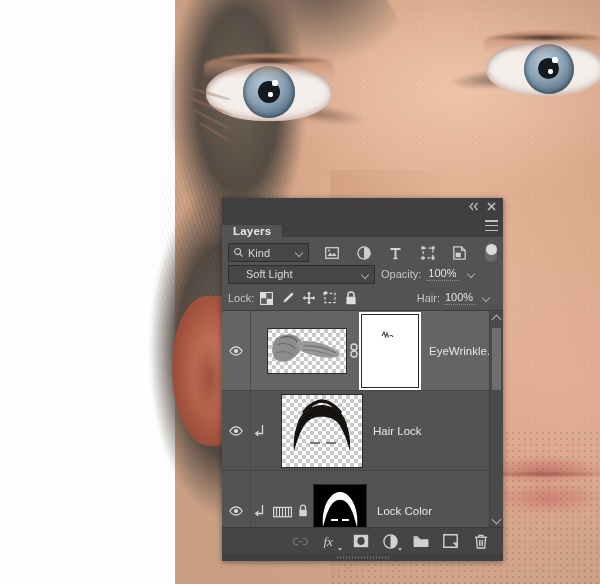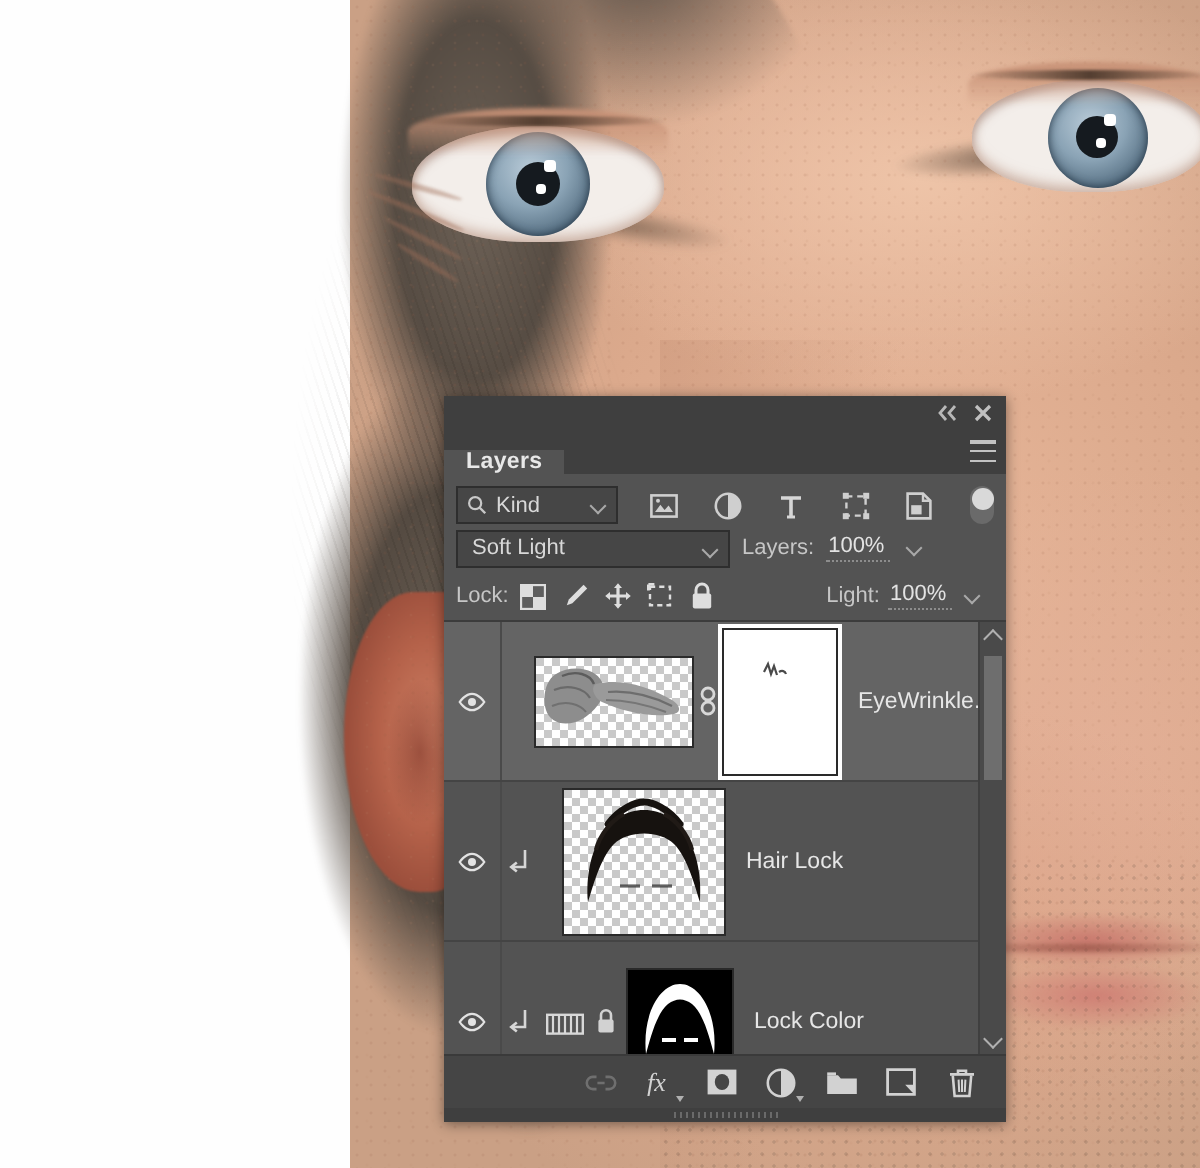--- a/index.html
+++ b/index.html
@@ -204,21 +204,21 @@
   .chev::after{content:"";position:absolute;left:1px;top:2px;width:5px;height:5px;
     border-right:1.4px solid #a9a9a9;border-bottom:1.4px solid #a9a9a9;transform:rotate(45deg);}
   .ficon{width:20px;height:18px;display:flex;align-items:center;justify-content:center;cursor:pointer;}
   #filter-toggle{width:13px;height:19px;border-radius:7px;background:#6a6a6a;
     position:relative;cursor:pointer;margin-left:3px;}
   #filter-toggle::after{content:"";position:absolute;left:1px;top:1px;width:11px;height:11px;
     border-radius:50%;background:#d9d9d9;}
 
   
   #blendrow{height:24px;display:flex;align-items:center;padding:0 6px;gap:6px;flex:0 0 auto;}
-  #blend-sel{width:128px;padding-left:7px;}
+  #blend-sel{width:128px;padding-left:17px;}
   .lbl{font-size:11px;color:#c6c6c6;white-space:nowrap;}
   .numfield{font-size:11px;color:#e2e2e2;border-bottom:1px dotted #8d8d8d;
     padding:0 1px 1px 1px;cursor:text;min-width:30px;text-align:left;}
 
   
   #lockrow{height:24px;display:flex;align-items:center;padding:0 6px;gap:4px;flex:0 0 auto;
     border-bottom:1px solid #3c3c3c;}
   .lockicon{width:17px;height:17px;display:flex;align-items:center;justify-content:center;cursor:pointer;}
 
   
@@ -377,21 +377,21 @@
         </svg>
     </div>
     <div id="filter-toggle"></div>
   </div>
 
   <div id="blendrow">
     <div class="sel" id="blend-sel">
       <span>Soft Light</span>
       <span class="chev"></span>
     </div>
-    <span class="lbl">Layers:</span>
+    <span class="lbl">Opacity:</span>
     <span class="numfield">100%</span>
     <span class="chev" style="width:11px;height:11px;margin-left:2px;"></span>
   </div>
 
   <div id="lockrow">
     <span class="lbl">Lock:</span>
     <div class="lockicon">
       <svg width="13" height="13" viewBox="0 0 12 12">
           <rect x="0" y="0" width="6" height="6" fill="#dedede"></rect>
           <rect x="6" y="6" width="6" height="6" fill="#dedede"></rect>
@@ -415,21 +415,21 @@
           <rect x="2" y="2.4" width="10" height="9.2" fill="none" stroke="#dedede" stroke-width="1.2" stroke-dasharray="2.6 2"></rect>
           <path d="M1.2,1.2 L4.2,1.2 M1.2,1.2 L1.2,4.2" stroke="#dedede" stroke-width="1.4" fill="none"></path>
         </svg>
     </div>
     <div class="lockicon">
       <svg width="12" height="14" viewBox="0 0 12 14">
           <path d="M3,6 L3,4 a3,3 0 0 1 6,0 L9,6" fill="none" stroke="#dedede" stroke-width="1.5"></path>
           <rect x="1.4" y="5.8" width="9.2" height="7.4" rx="1" fill="#dedede"></rect>
         </svg>
     </div>
-    <span class="lbl" style="margin-left:auto;">Light:</span>
+    <span class="lbl" style="margin-left:auto;">Hair:</span>
     <span class="numfield">100%</span>
     <span class="chev" style="width:11px;height:11px;margin-left:2px;"></span>
   </div>
 
   <div id="layerlist">
 
     <div class="layerrow selected">
       <div class="eyecell">
         <svg width="14" height="10" viewBox="0 0 16 11">
             <path d="M8,0.8 C12,0.8 15,5.5 15,5.5 C15,5.5 12,10.2 8,10.2 C4,10.2 1,5.5 1,5.5 C1,5.5 4,0.8 8,0.8 Z" fill="none" stroke="#e2e2e2" stroke-width="1.3"></path>

